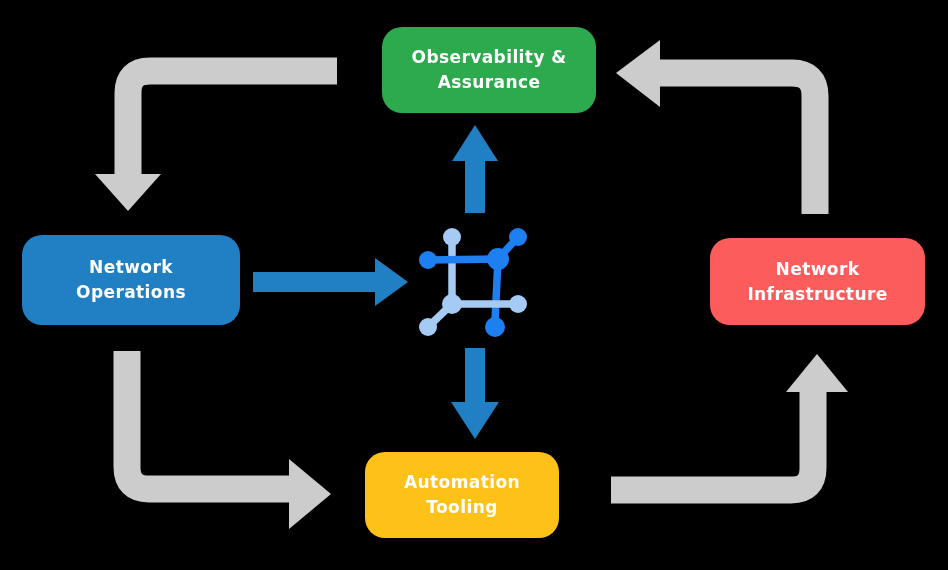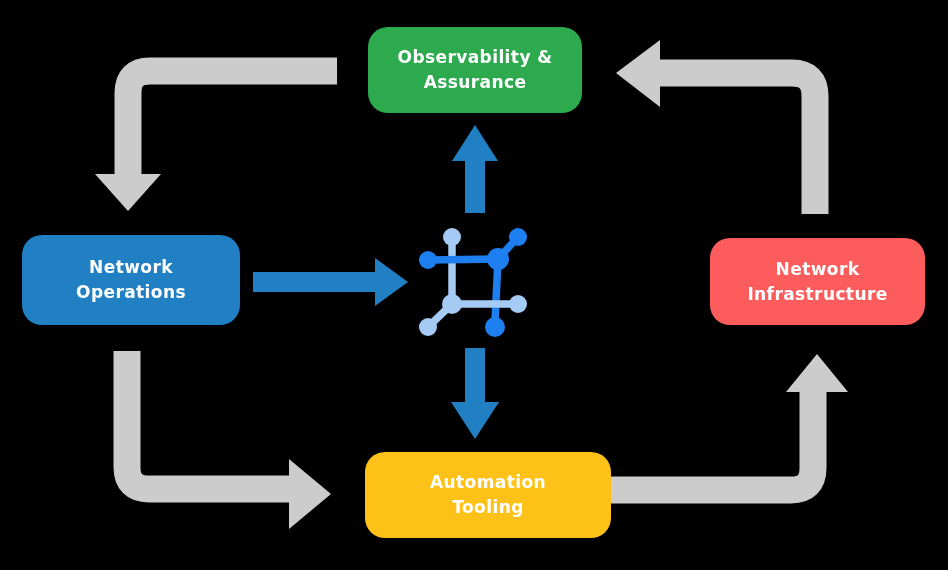--- a/index.html
+++ b/index.html
@@ -30,24 +30,24 @@
     text-align: center;
     color: #FFFFFF;
   }
   .node-label {
     font-size: 17px;
     font-weight: 700;
     line-height: 1.45;
     letter-spacing: 0.4px;
     white-space: pre-line;
   }
-  .node-observability   { left: 368px; top:  27px; width: 214px; height: 86px; background: #2DA94E; }
+  .node-observability   { left: 382px; top:  27px; width: 214px; height: 86px; background: #2DA94E; }
   .node-operations      { left:  22px; top: 235px; width: 218px; height: 90px; background: #2080C3; }
   .node-infrastructure  { left: 710px; top: 238px; width: 215px; height: 87px; background: #FD5C5C; }
-  .node-automation      { left: 365px; top: 452px; width: 246px; height: 86px; background: #FDC117; }
+  .node-automation      { left: 365px; top: 452px; width: 194px; height: 86px; background: #FDC117; }
 
   .center-icon {
     position: absolute;
     left: 418px; top: 226px;
     width: 112px; height: 112px;
   }
   .icon-dark-line  { fill: none; stroke: #1D7FF0; stroke-width: 7.5; stroke-linecap: round; }
   .icon-light-line { fill: none; stroke: #A5CBF5; stroke-width: 7.5; stroke-linecap: round; }
   .icon-dark-dot   { fill: #1D7FF0; }
   .icon-light-dot  { fill: #A5CBF5; }

